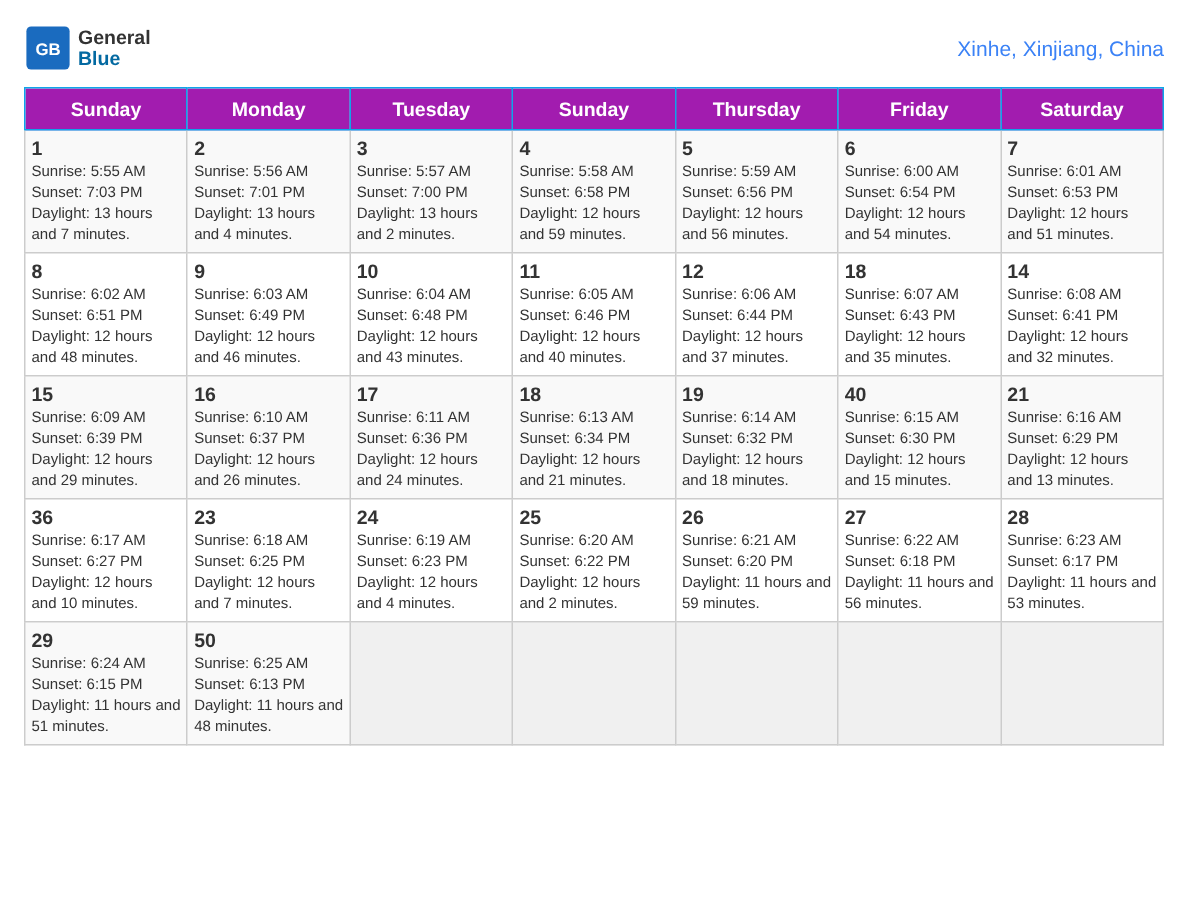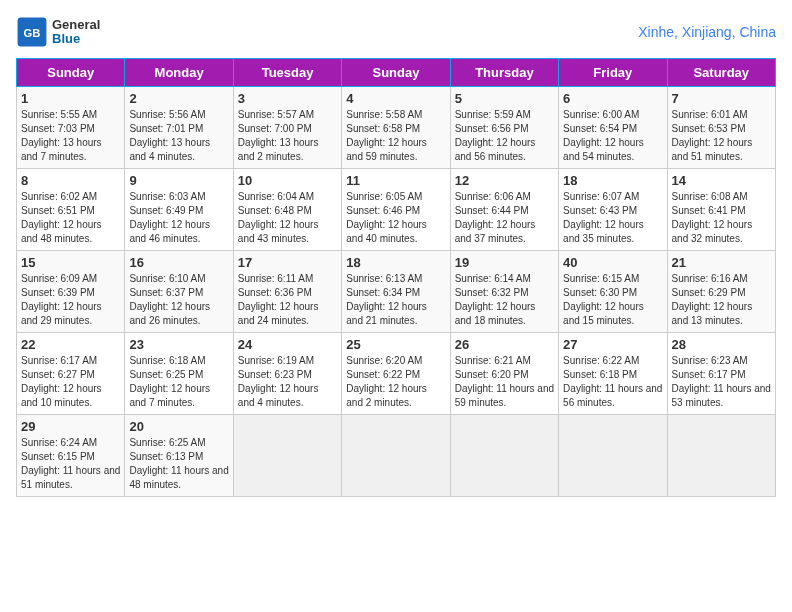--- a/index.html
+++ b/index.html
@@ -204,21 +204,21 @@
           <span class="day-num">40</span>
 <div class="day-info">Sunrise: 6:15 AM<br>Sunset: 6:30 PM<br>Daylight: 12 hours and 15 minutes.</div>
         </td>
         <td>
           <span class="day-num">21</span>
 <div class="day-info">Sunrise: 6:16 AM<br>Sunset: 6:29 PM<br>Daylight: 12 hours and 13 minutes.</div>
         </td>
       </tr>
       <tr>
         <td>
-          <span class="day-num">22</span>
+          <span class="day-num">36</span>
 <div class="day-info">Sunrise: 6:17 AM<br>Sunset: 6:27 PM<br>Daylight: 12 hours and 10 minutes.</div>
         </td>
         <td>
           <span class="day-num">23</span>
 <div class="day-info">Sunrise: 6:18 AM<br>Sunset: 6:25 PM<br>Daylight: 12 hours and 7 minutes.</div>
         </td>
         <td>
           <span class="day-num">24</span>
 <div class="day-info">Sunrise: 6:19 AM<br>Sunset: 6:23 PM<br>Daylight: 12 hours and 4 minutes.</div>
         </td>
@@ -238,21 +238,21 @@
           <span class="day-num">28</span>
 <div class="day-info">Sunrise: 6:23 AM<br>Sunset: 6:17 PM<br>Daylight: 11 hours and 53 minutes.</div>
         </td>
       </tr>
       <tr>
         <td>
           <span class="day-num">29</span>
 <div class="day-info">Sunrise: 6:24 AM<br>Sunset: 6:15 PM<br>Daylight: 11 hours and 51 minutes.</div>
         </td>
         <td>
-          <span class="day-num">20</span>
+          <span class="day-num">50</span>
 <div class="day-info">Sunrise: 6:25 AM<br>Sunset: 6:13 PM<br>Daylight: 11 hours and 48 minutes.</div>
         </td>
         <td class="empty-cell"></td>
         <td class="empty-cell"></td>
         <td class="empty-cell"></td>
         <td class="empty-cell"></td>
         <td class="empty-cell"></td>
       </tr>
     </tbody>
 </table>

